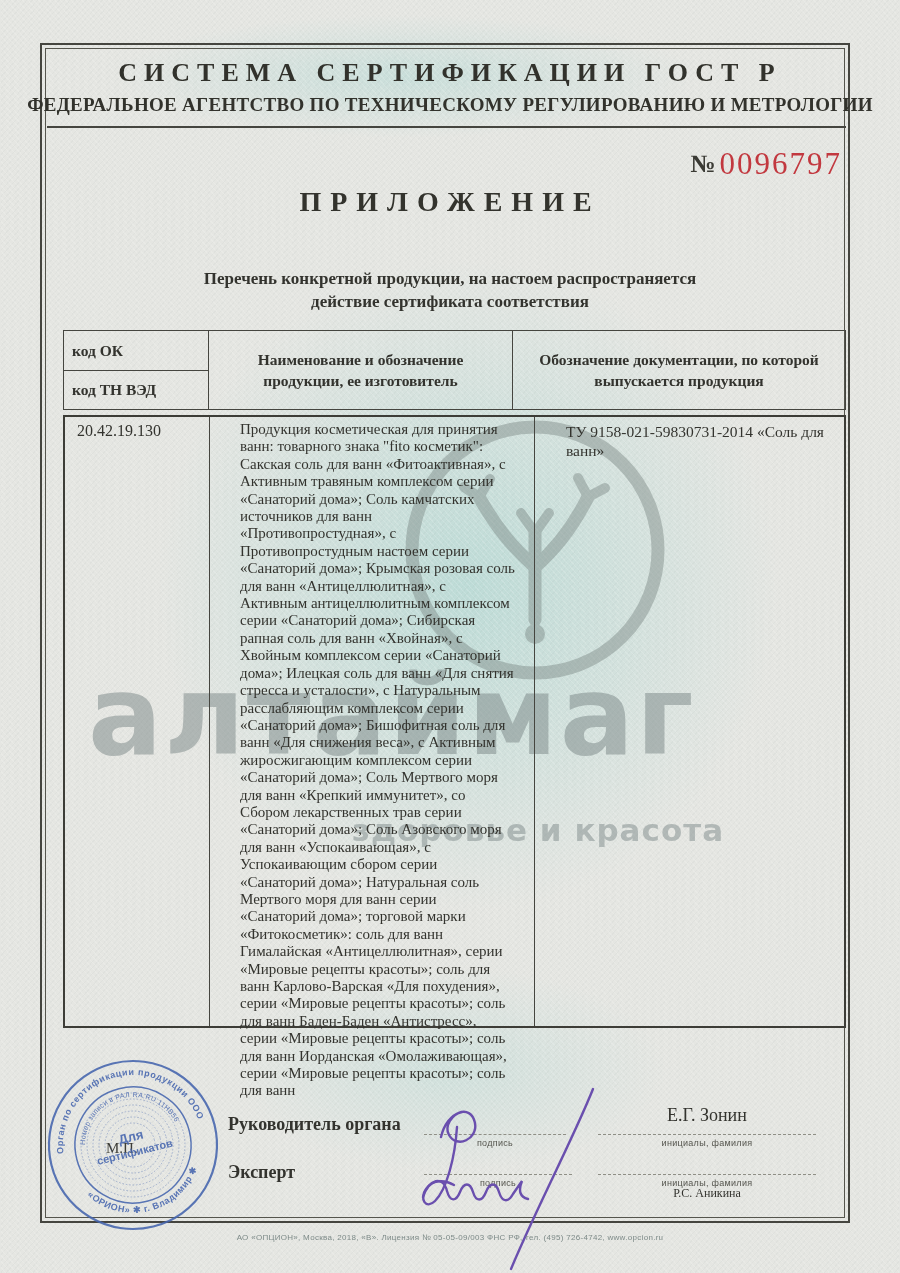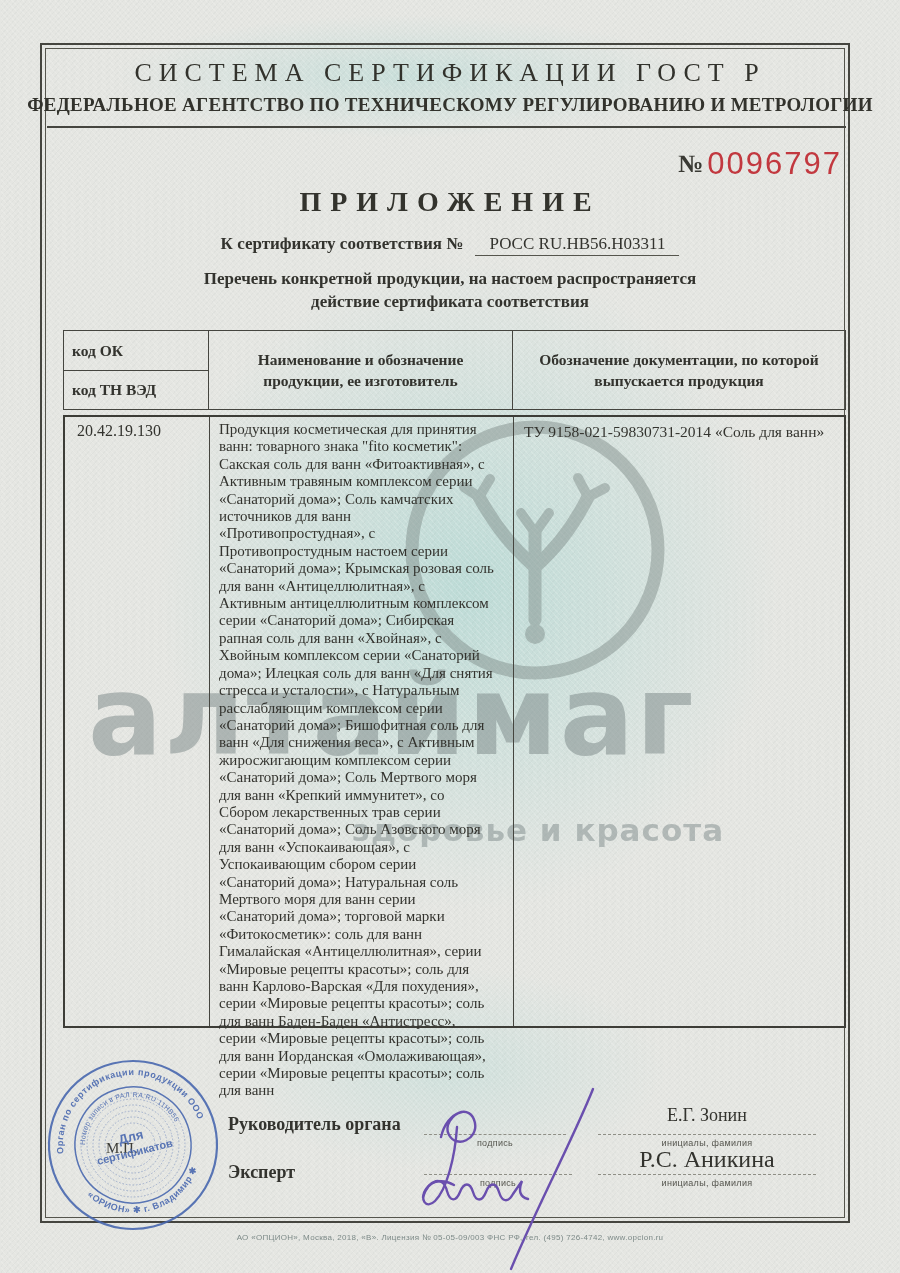--- a/index.html
+++ b/index.html
@@ -19,39 +19,39 @@
     position:absolute;inset:0;pointer-events:none;opacity:.5;
     background:
       repeating-linear-gradient(48deg, rgba(255,255,255,.28) 0 1px, transparent 1px 4px),
       repeating-linear-gradient(-48deg, rgba(150,162,160,.14) 0 1px, transparent 1px 4px);
   }
   .frame-outer{position:absolute;left:40px;top:43px;width:806px;height:1176px;border:2px solid #45453f;}
   .frame-inner{position:absolute;inset:3px;border:1px solid #55554d;}
   .abs{position:absolute;}
   .center{left:0;right:0;text-align:center;}
 
-  .title1{top:58px;font-weight:400;font-size:26px;letter-spacing:7px;color:#32322c;}
+  .title1{top:58px;font-weight:700;font-size:26px;letter-spacing:7px;color:#32322c;}
   .title2{top:94px;font-weight:700;font-size:19px;letter-spacing:.3px;color:#32322c;}
   .header-divider{left:47px;width:799px;top:126px;height:2px;background:#45453f;}
 
   .number-row{top:146px;left:0;right:58px;text-align:right;}
   .number-sign{font-size:25px;font-weight:700;color:#3a3a34;vertical-align:2px;}
-  .number-digits{font-family:Liberation Sans, sans-serif;font-size:31px;letter-spacing:2px;margin-top:31px;}
+  .number-digits{font-family:Liberation Serif, serif;font-size:31px;letter-spacing:2px;margin-top:31px;}
 
   .appendix-title{top:186px;font-weight:700;font-size:28px;letter-spacing:9px;color:#33332d;}
 
   .cert-line{top:234px;font-size:17px;}
   .cert-label{font-weight:600;}
   .cert-number{display:inline-block;border-bottom:1.5px solid #55554d;padding:0 14px 1px 14px;margin-left:8px;}
 
   .subtitle{top:267px;font-weight:700;font-size:17px;line-height:23px;}
 
   
   .thead{left:63px;top:330px;width:783px;height:80px;border:1.5px solid #45453f;display:flex;box-sizing:border-box;}
-  .tbody{left:63px;top:415px;width:783px;height:613px;border:2px solid #3d3d37;display:flex;box-sizing:border-box;}
+  .tbody{left:63px;top:415px;width:783px;height:613px;border:2px solid #3d3d37;display:flex;box-sizing:border-box;gap:21px;}
   .c1{width:145px;flex:none;border-right:1.5px solid #45453f;box-sizing:border-box;}
   .c2{width:304px;flex:none;border-right:1.5px solid #45453f;box-sizing:border-box;}
   .c3{flex:1;box-sizing:border-box;}
   .thead .cell-split-top{height:40px;border-bottom:1.5px solid #45453f;display:flex;align-items:center;padding-left:8px;box-sizing:border-box;font-size:15.5px;font-weight:600;}
   .thead .cell-split-bottom{height:37px;display:flex;align-items:center;padding-left:8px;box-sizing:border-box;font-size:15.5px;font-weight:600;}
   .thead .c2,.thead .c3{display:flex;align-items:center;justify-content:center;text-align:center;font-size:15.5px;font-weight:600;line-height:21px;padding:0 26px;}
   .tbody .c1{padding:5px 4px 0 12px;font-size:16px;}
   .tbody .c2{padding:4px 18px 0 9px;font-size:15px;line-height:17.4px;}
   .tbody .c3{padding:5px 12px 8px 10px;font-size:15.5px;line-height:19px;}
 
@@ -67,21 +67,21 @@
   .sig-line1{left:424px;top:1134px;width:142px;}
   .sig-line2{left:424px;top:1174px;width:148px;}
   .name-line1{left:598px;top:1134px;width:218px;}
   .name-line2{left:598px;top:1174px;width:218px;}
   .caption{font-family:"Liberation Sans", sans-serif;font-size:9px;color:#55554e;text-align:center;letter-spacing:.3px;}
   .cap-sig1{left:424px;top:1138px;width:142px;}
   .cap-sig2{left:424px;top:1178px;width:148px;}
   .cap-name1{left:598px;top:1138px;width:218px;}
   .cap-name2{left:598px;top:1178px;width:218px;}
   .name1{left:598px;top:1105px;width:218px;text-align:center;font-size:18px;}
-  .name2{left:598px;top:1146px;width:218px;text-align:center;font-size:24px;}
+  .name2{left:598px;top:1186px;width:218px;text-align:center;font-size:12px;}
   .seal-mark{left:106px;top:1140px;font-size:15px;color:#3c3c36;}
 
   .stamp-wrap{left:38px;top:1050px;width:190px;height:190px;transform:rotate(-14deg);opacity:.88;}
   .sign-wrap{left:395px;top:1075px;width:230px;height:200px;}
 
   .footer{top:1233px;font-family:"Liberation Sans", sans-serif;font-size:8px;letter-spacing:.3px;color:#7d8a88;}
 </style>
 </head>
 <body>
 
@@ -112,24 +112,20 @@
   <div class="abs center title2">ФЕДЕРАЛЬНОЕ АГЕНТСТВО ПО ТЕХНИЧЕСКОМУ РЕГУЛИРОВАНИЮ И МЕТРОЛОГИИ</div>
   <div class="abs header-divider"></div>
 
   <div class="abs number-row">
     <span class="number-sign">№</span>
     <span class="number-digits" id="blank-number" style="color: rgb(194, 56, 63);">0096797</span>
   </div>
 
   <div class="abs center appendix-title">ПРИЛОЖЕНИЕ</div>
 
-  <div class="abs center cert-line">
-    <span class="cert-label">К сертификату соответствия №</span>
-    <span class="cert-number">РОСС RU.НВ56.Н03311</span>
-  </div>
 
   <div class="abs center subtitle">
     <div>Перечень конкретной продукции, на настоем распространяется</div>
     <div>действие сертификата соответствия</div>
   </div>
 
   <div class="abs thead">
     <div class="c1">
       <div class="cell-split-top">код ОК</div>
       <div class="cell-split-bottom">код ТН ВЭД</div>

